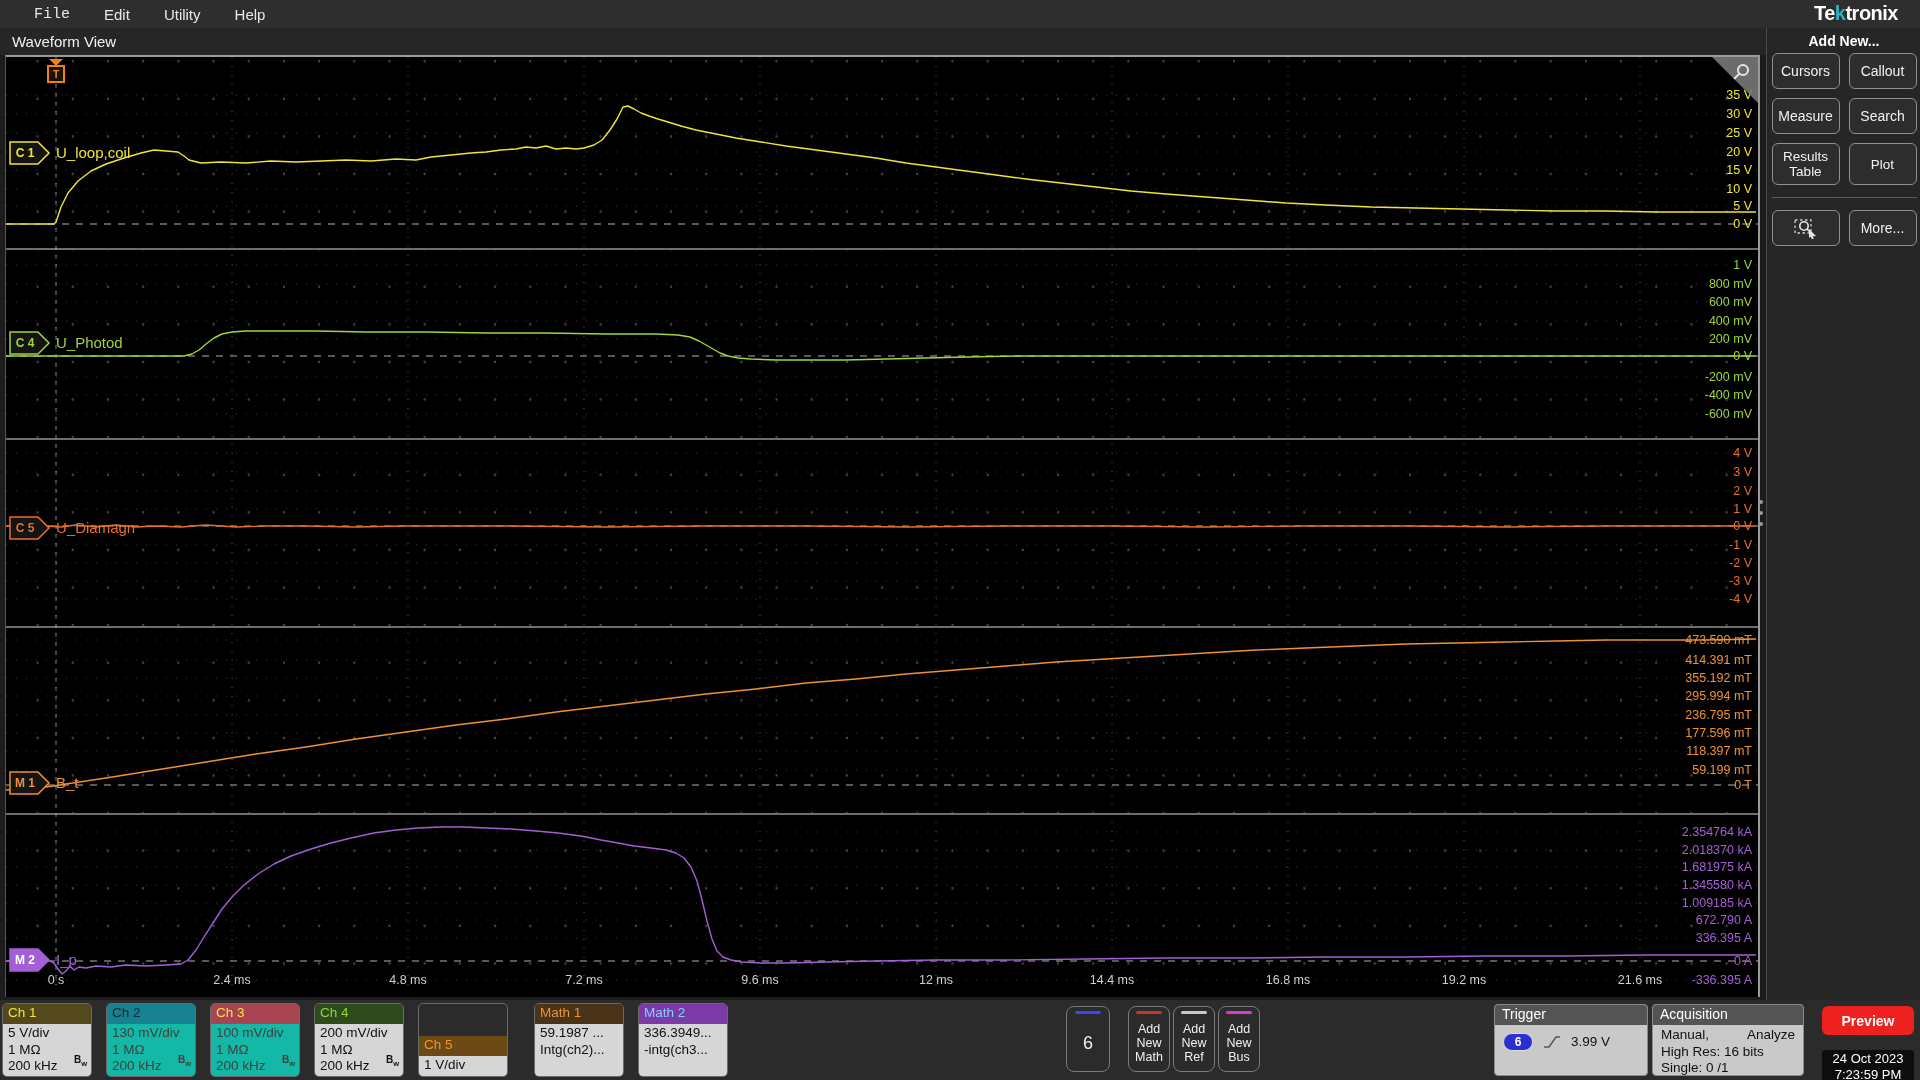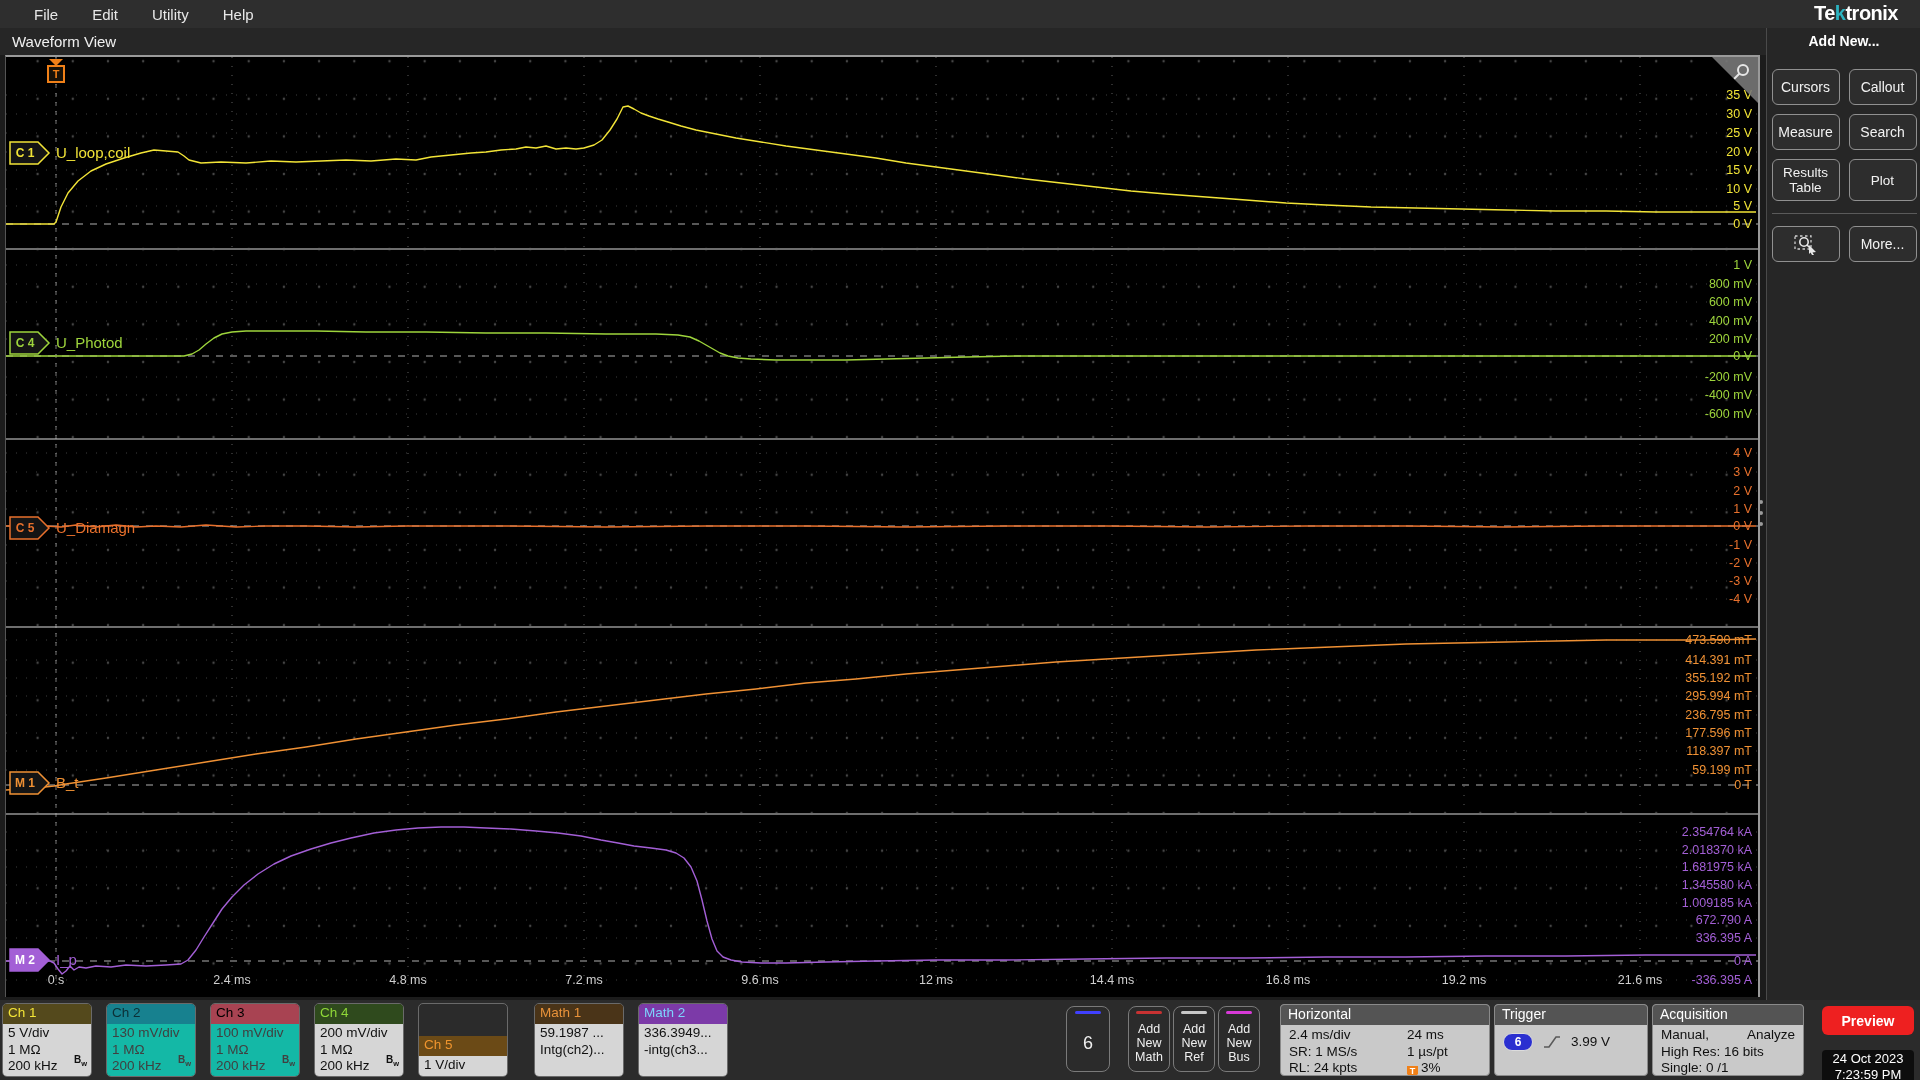--- a/index.html
+++ b/index.html
@@ -3,21 +3,21 @@
 <meta charset="utf-8">
 <style>
   html,body{margin:0;padding:0;background:#111;}
   #app{position:relative;width:1920px;height:1080px;background:#1c1c1c;overflow:hidden;
        font-family:"Liberation Sans",sans-serif;-webkit-font-smoothing:antialiased;}
 
   
   #menubar{position:absolute;left:0;top:0;width:1920px;height:28px;background:#2e2e2e;
            display:flex;align-items:center;color:#e8e8e8;font-size:15px;}
   #menubar .mitem{margin-left:34px;cursor:default;}
-  #menubar .mitem:first-child{}
+  #menubar .mitem:first-child{font-family:Liberation Mono, monospace;}
   #logo{position:absolute;right:22px;top:2px;font-size:20px;font-weight:bold;color:#fff;letter-spacing:-0.5px;}
   #logo .k{color:#2bb3c0;}
 
   
   #tabbar{position:absolute;left:0;top:28px;width:1766px;height:27px;background:#262626;color:#f0f0f0;}
   #tabtitle{position:absolute;left:12px;top:5px;font-size:15px;}
 
   
   #hslider{position:absolute;left:585px;top:30px;width:590px;height:23px;}
   #hslider .line{position:absolute;left:6px;right:6px;top:10px;height:2px;background:#9a9a9a;}
@@ -41,21 +41,21 @@
   #corner-zoom{position:absolute;right:0;top:0;width:46px;height:46px;background:#787878;opacity:.9;
                clip-path:polygon(0 0,100% 0,100% 100%);z-index:6;}
   #corner-zoom svg{position:absolute;right:4px;top:4px;}
   #splitter{position:absolute;left:1758px;top:500px;width:6px;height:26px;display:flex;flex-direction:column;
             justify-content:space-between;align-items:center;}
   #splitter i{width:4px;height:4px;border-radius:2px;background:#9a9a9a;}
 
   
   #sidebar{position:absolute;left:1766px;top:28px;width:154px;height:972px;background:#262626;border-left:1px solid #4a4a4a;}
   #sidebar .title{color:#fff;font-size:14px;font-weight:bold;text-align:center;margin-top:5px;}
-  #sbgrid{display:grid;grid-template-columns:68px 68px;gap:9px;justify-content:center;margin-top:20px;}
+  #sbgrid{display:grid;grid-template-columns:68px 68px;gap:9px;justify-content:center;margin-top:4px;}
   .sbtn{background:#2d2d2d;border:1px solid #909090;border-radius:6px;color:#f2f2f2;font-size:14px;
         display:flex;align-items:center;justify-content:center;text-align:center;height:34px;cursor:pointer;}
   .sbtn.tall{height:40px;font-size:13.5px;line-height:15px;}
   #sb-sep{grid-column:1 / 3;height:1px;background:#5a5a5a;margin:3px 0;}
 
   
   #bottombar{position:absolute;left:0;top:1000px;width:1920px;height:80px;background:#2b2b2b;}
   #badges{position:absolute;left:2px;top:3px;display:flex;gap:14px;}
   .badge{width:88px;height:72px;border:1px solid #6a6a6a;border-radius:5px;overflow:hidden;
          display:flex;flex-direction:column;cursor:pointer;}
@@ -310,21 +310,21 @@
         <div class="badge dim">
           <div class="header" style="background: rgb(23, 129, 143); color: rgb(11, 47, 53);">Ch 2</div>
           <div class="body">
             <div>130 mV/div</div>
             <div>1 MΩ</div>
             <div>200 kHz</div>
             <span class="bw">B<sub>w</sub></span>
           </div>
         </div>
         <div class="badge dim">
-          <div class="header" style="background: rgb(168, 67, 82); color: #000000;">Ch 3</div>
+          <div class="header" style="background: rgb(168, 67, 82); color: #fde047;">Ch 3</div>
           <div class="body">
             <div>100 mV/div</div>
             <div>1 MΩ</div>
             <div>200 kHz</div>
             <span class="bw">B<sub>w</sub></span>
           </div>
         </div>
         <div class="badge">
           <div class="header" style="background: rgb(47, 74, 29); color: rgb(143, 216, 56);">Ch 4</div>
           <div class="body">
@@ -369,31 +369,20 @@
     </div>
     <div class="stack-btn" id="btn-add-ref">
       <div class="stripe" style="background:#c8c8c8"></div>
       <div class="txt">Add New Ref</div>
     </div>
     <div class="stack-btn" id="btn-add-bus">
       <div class="stripe" style="background:#d83ad8"></div>
       <div class="txt">Add New Bus</div>
     </div>
 
-    <div class="panel" id="panel-horizontal">
-      <div class="ptitle">Horizontal</div>
-      <div class="pbody">
-        <span>2.4 ms/div</span>
-        <span>24 ms</span>
-        <span>SR: 1 MS/s</span>
-        <span>1 µs/pt</span>
-        <span>RL: 24 kpts</span>
-        <span><span class="tpin">T</span><span>3%</span></span>
-      </div>
-    </div>
 
     <div class="panel" id="panel-trigger">
       <div class="ptitle">Trigger</div>
       <div class="pbody">
         <span class="trig-pill">6</span>
         <svg width="20" height="16" viewBox="0 0 20 16">
           <path d="M2,13 h5 l7,-10 h4" stroke="#5a5a5a" stroke-width="1.6" fill="none"></path>
         </svg>
         <span>3.99 V</span>
       </div>

